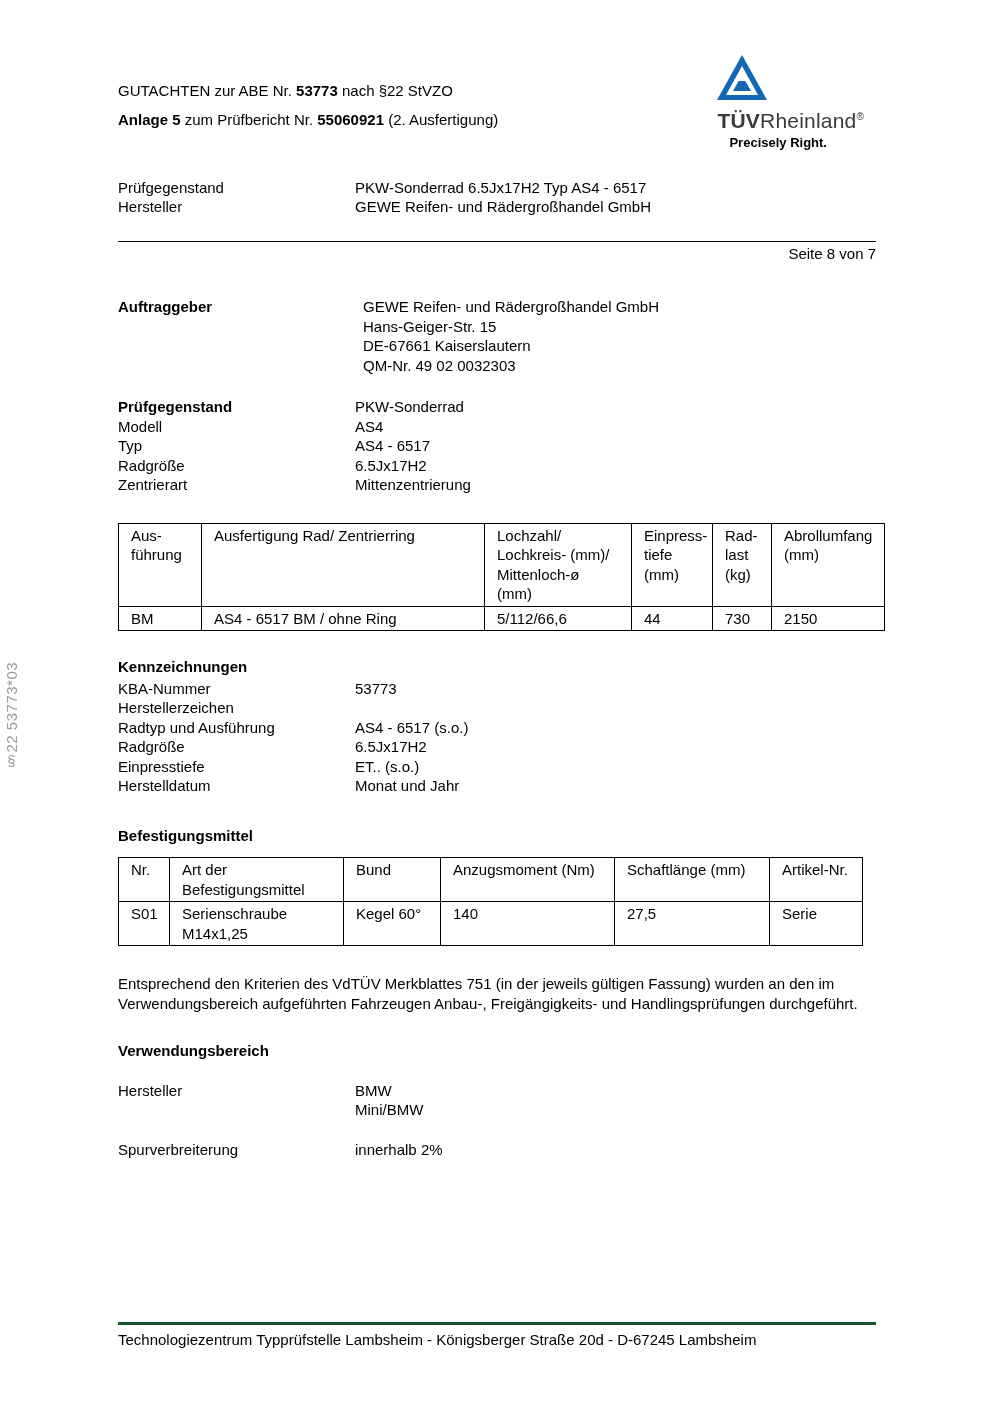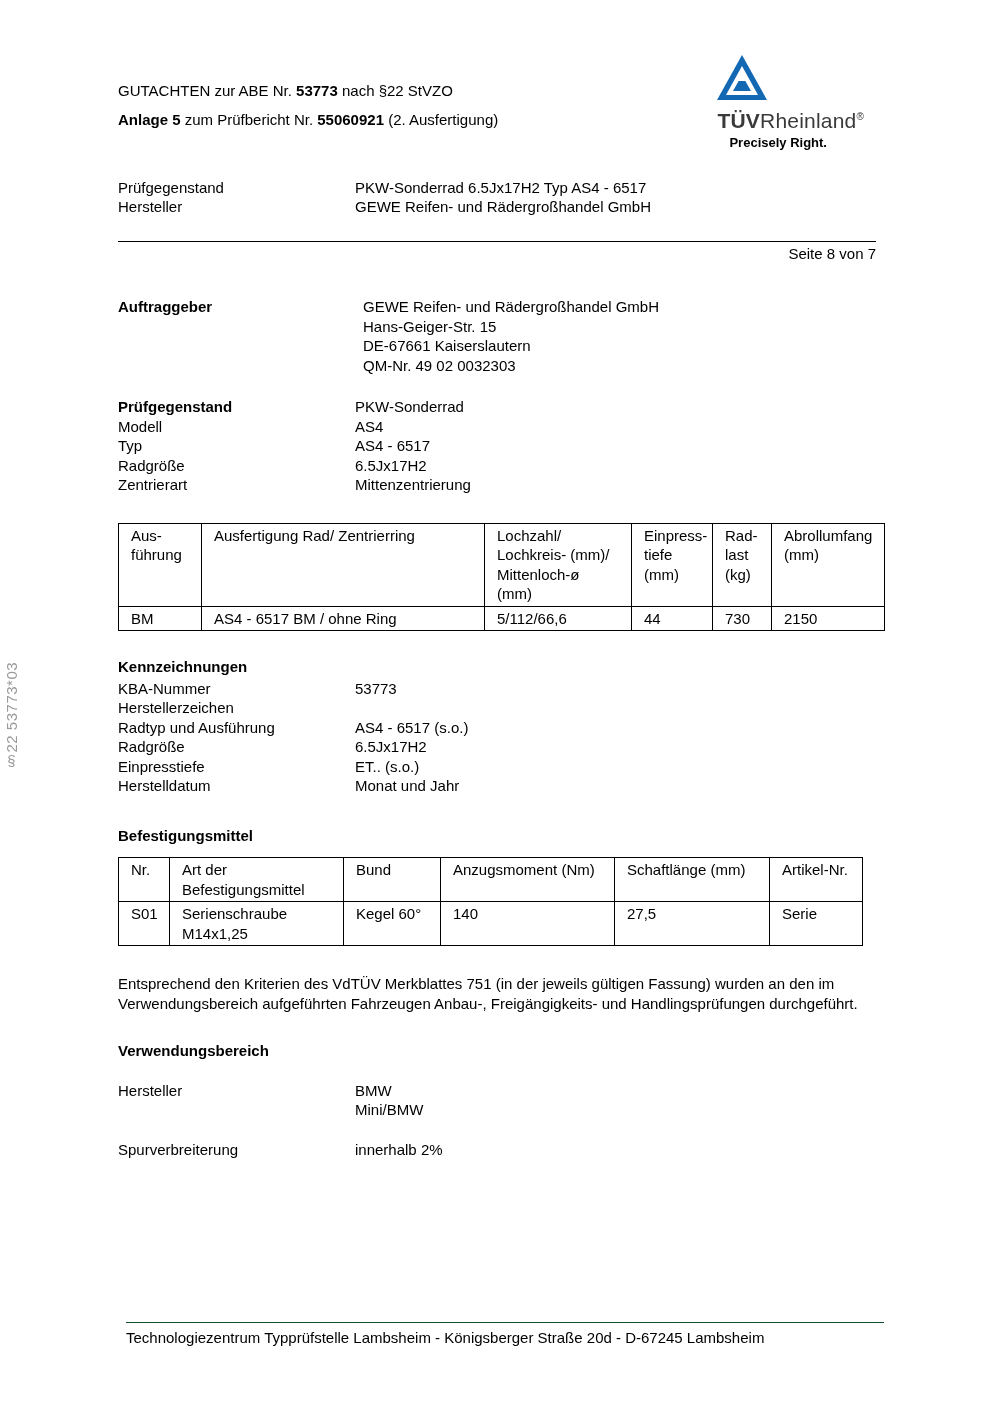--- a/index.html
+++ b/index.html
@@ -51,21 +51,21 @@
   .usage{margin-top:28px;}
   .usage .kv{margin-top:20px;}
 
   .side-text{
     position:absolute;left:2px;top:630px;height:140px;
     writing-mode:vertical-rl;transform:rotate(180deg);
     color:#9a9a9a;font-size:15px;letter-spacing:0.5px;
   }
   .footer{
     position:absolute;left:118px;top:1322px;width:758px;
-    border-top:1px solid #14532d;padding-top:5px;margin-left:8px;
+    border-top:3px solid #14532d;padding-top:5px;
   }
 </style>
 </head>
 <body>
 
 <div class="page">
 
   <div class="side-text">§22  53773*03</div>
 
   <div class="content">

